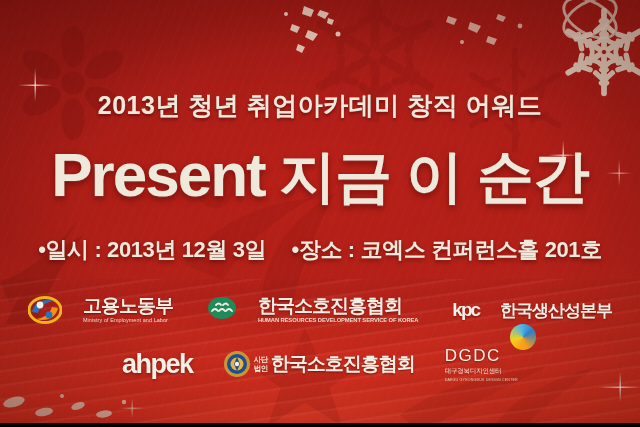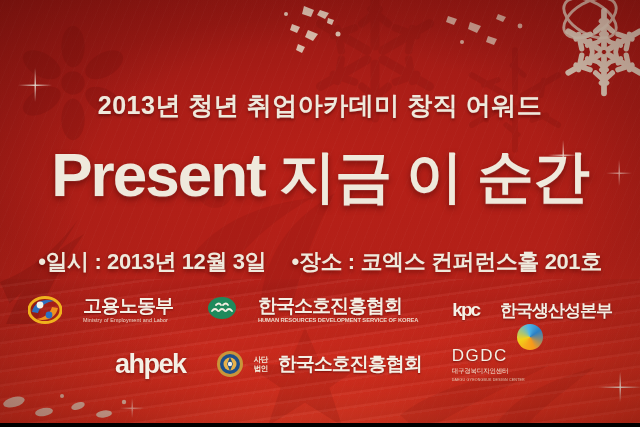--- a/index.html
+++ b/index.html
@@ -57,21 +57,21 @@
     text-shadow:0 2px 3px rgba(70,6,4,.55), 0 0 1px rgba(255,255,255,.25);
   }
   .headline{
     top:142px;font-size:57px;font-weight:bold;letter-spacing:-1.5px;
     line-height:1.05;white-space:nowrap;
     text-shadow:0 3px 6px rgba(70,6,4,.55), 0 1px 0 rgba(255,255,255,.12);
   }
   .headline .en{font-size:62px;letter-spacing:-2px;}
   .headline .ko{font-size:57px;letter-spacing:-1px;}
   .meta{
-    top:247px;font-size:22px;font-weight:bold;letter-spacing:-.4px;white-space:nowrap;
+    top:235px;font-size:22px;font-weight:bold;letter-spacing:-.4px;white-space:nowrap;
     text-shadow:0 2px 4px rgba(70,6,4,.6);
   }
   .meta .gap{display:inline-block;width:14px;}
 
   
   .logorow{
     position:absolute;left:0;right:0;display:flex;align-items:center;
     justify-content:center;gap:34px;
   }
   .row1{top:290px;height:40px;}
@@ -89,21 +89,21 @@
   .logo .w-sub.bold{font-weight:bold;font-size:5.8px;letter-spacing:-.1px;}
   .mark{flex:0 0 auto;display:block;}
   .kpc{
     color:#f6f1e6;font-weight:bold;font-size:19px;letter-spacing:-2px;
     text-shadow:0 1px 2px rgba(70,6,4,.5);position:relative;
   }
   .ahpek{
     color:#f5f0e5;font-weight:bold;font-size:27px;letter-spacing:-1.5px;
     text-shadow:0 1px 3px rgba(70,6,4,.5);
   }
-  .badge-pair{display:flex;align-items:center;gap:10px;}
+  .badge-pair{display:flex;align-items:center;gap:3px;}
   .sadan{
     display:flex;flex-direction:column;justify-content:center;
     color:#f2ead9;font-size:7.5px;font-weight:bold;line-height:1.25;letter-spacing:-.5px;
   }
   .dgdc{display:flex;flex-direction:column;align-items:flex-start;position:relative;}
   .dgdc .d-main{
     color:#f4efe4;font-size:17px;letter-spacing:1.5px;font-weight:normal;
     text-shadow:0 1px 2px rgba(70,6,4,.5);
   }
   .dgdc .d-ko{color:#f0e8d8;font-size:6.5px;letter-spacing:-.2px;margin-top:1px;}

